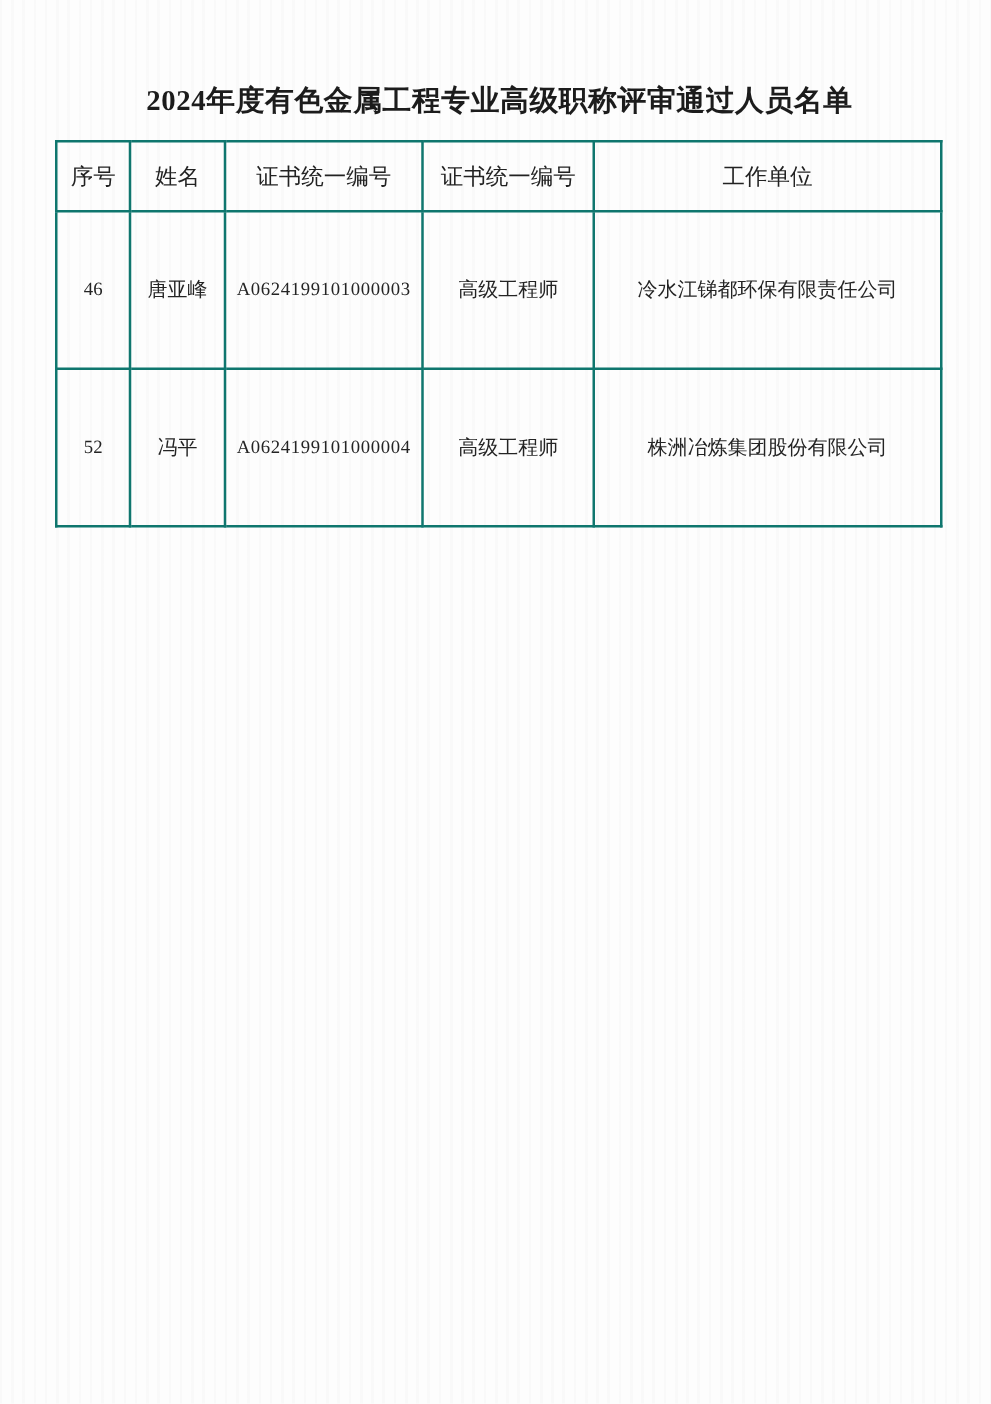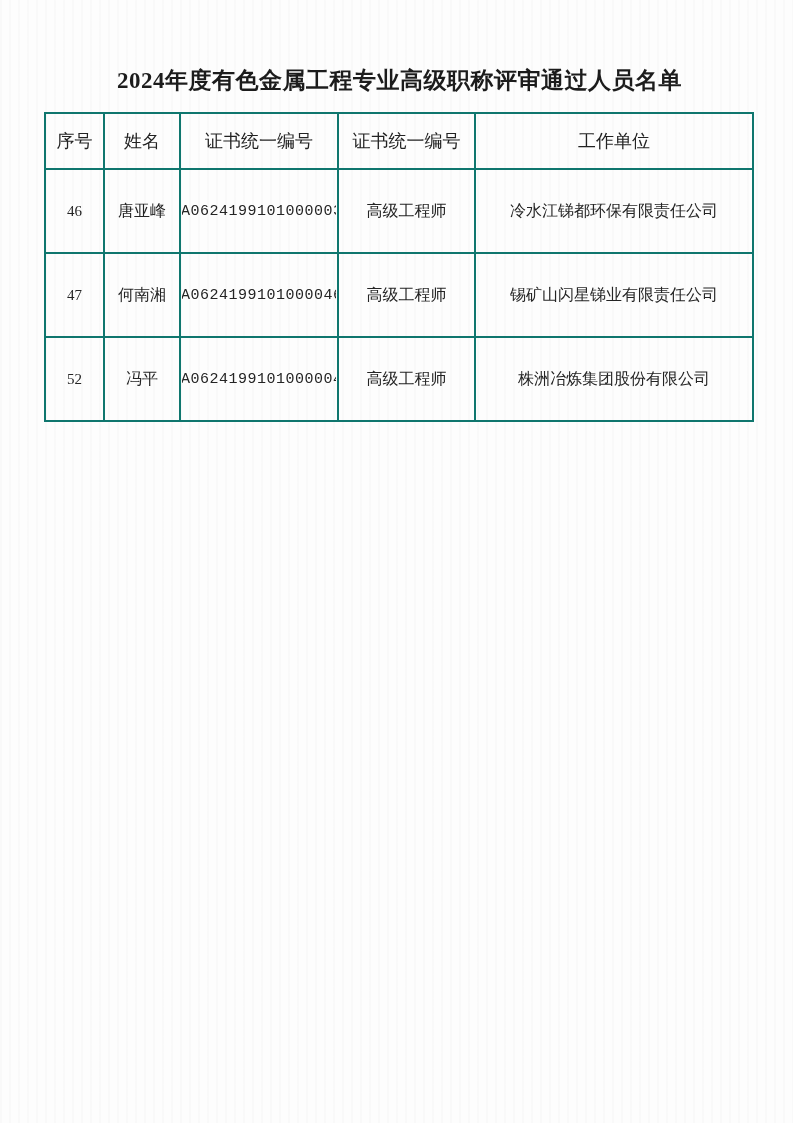--- a/index.html
+++ b/index.html
@@ -72,21 +72,21 @@
     font-size: 16px;
     color: #242424;
     border-radius: 14px;
   }
   .doc-table td.cell-seq {
     font-size: 15px;
   }
   .doc-table td.cell-cert {
     font-size: 15px;
     letter-spacing: 0.5px;
-    font-family: Liberation Mono, monospace;
+    font-family: Liberation Serif, serif;
   }
 </style>
 </head>
 <body>
 
 <div class="scan-texture"></div>
 
 <div class="doc-title">2024年度有色金属工程专业高级职称评审通过人员名单</div>
 
 <table class="doc-table">
@@ -108,27 +108,20 @@
   </thead>
   <tbody>
     <tr>
       <td class="cell-seq">46</td>
       <td class="cell-name">唐亚峰</td>
       <td class="cell-cert">A0624199101000003</td>
       <td class="cell-qual">高级工程师</td>
       <td class="cell-unit">冷水江锑都环保有限责任公司</td>
     </tr>
     <tr>
-      <td class="cell-seq">47</td>
-      <td class="cell-name">何南湘</td>
-      <td class="cell-cert">A0624199101000046</td>
-      <td class="cell-qual">高级工程师</td>
-      <td class="cell-unit">锡矿山闪星锑业有限责任公司</td>
-    </tr>
-    <tr>
       <td class="cell-seq">52</td>
       <td class="cell-name">冯平</td>
       <td class="cell-cert">A0624199101000004</td>
       <td class="cell-qual">高级工程师</td>
       <td class="cell-unit">株洲冶炼集团股份有限公司</td>
     </tr>
   </tbody>
 </table>
 
 </body></html>

